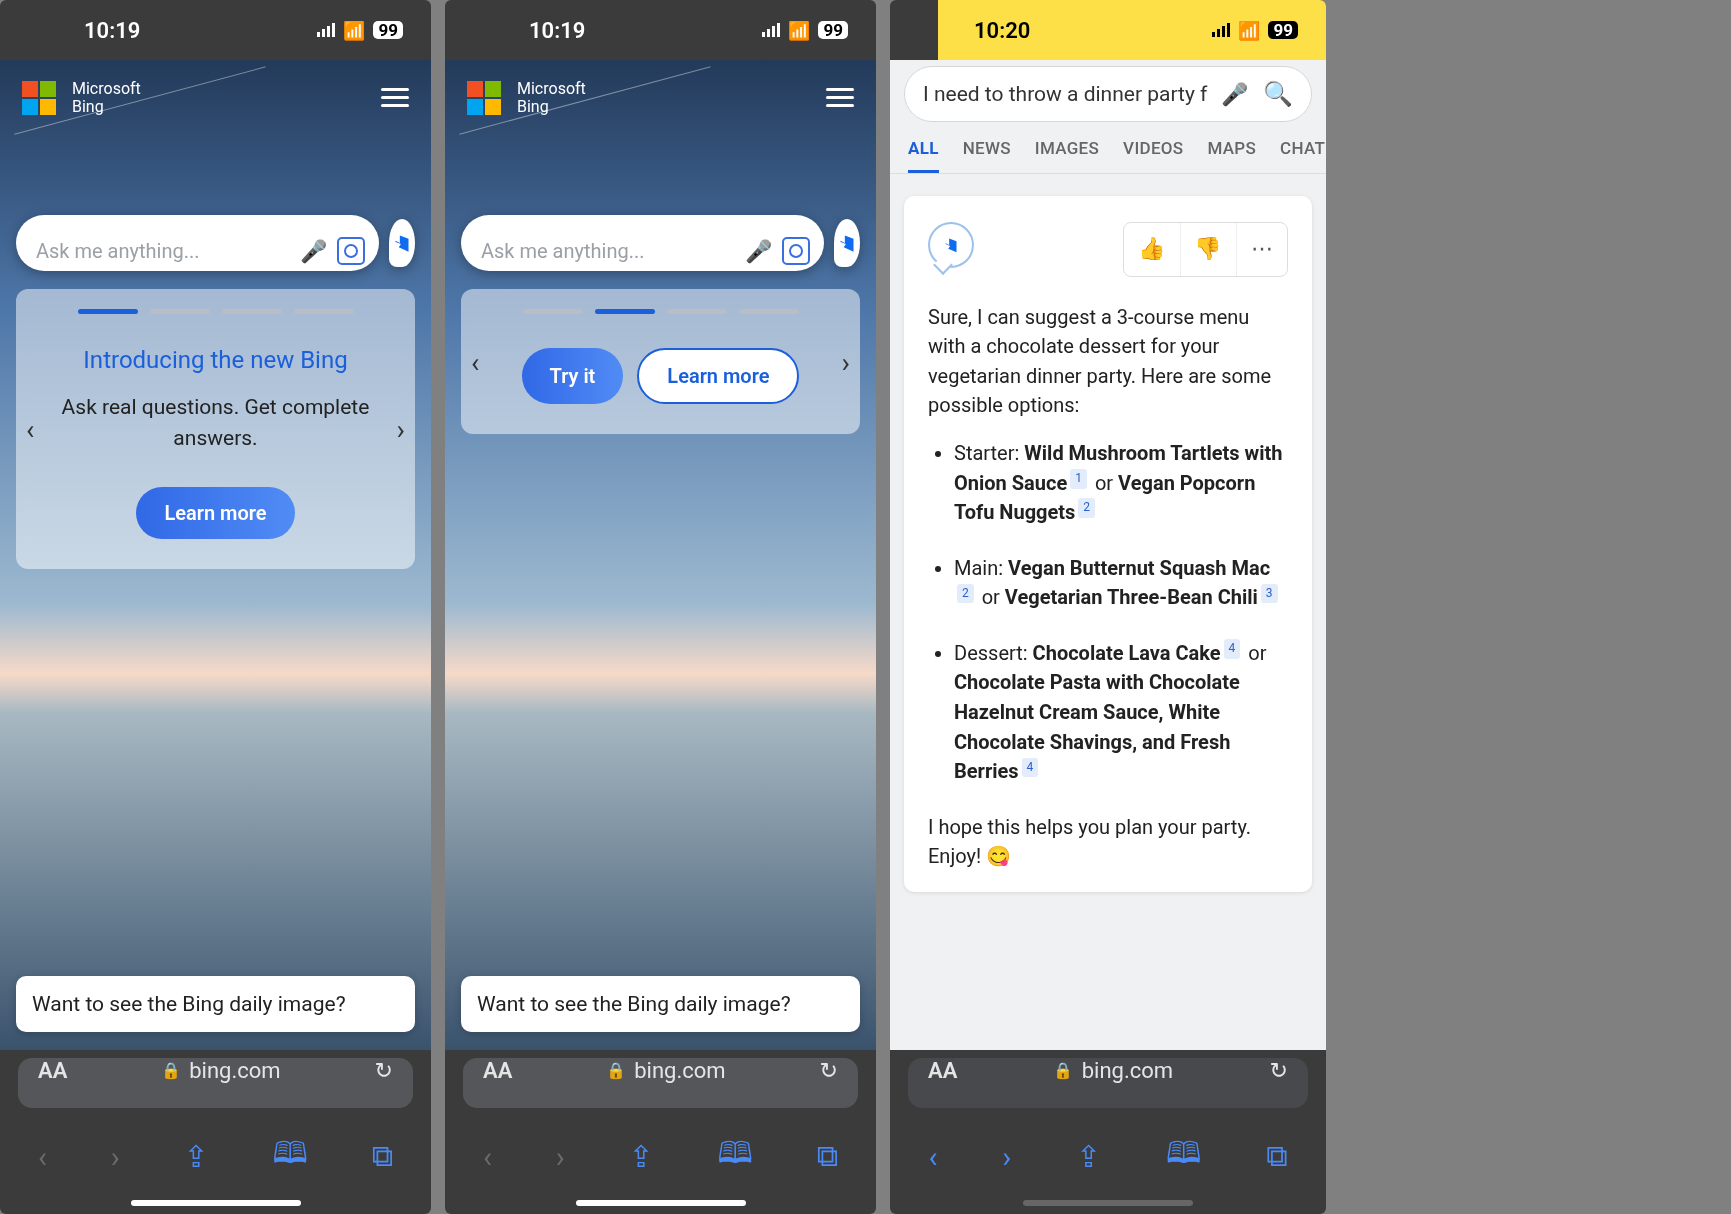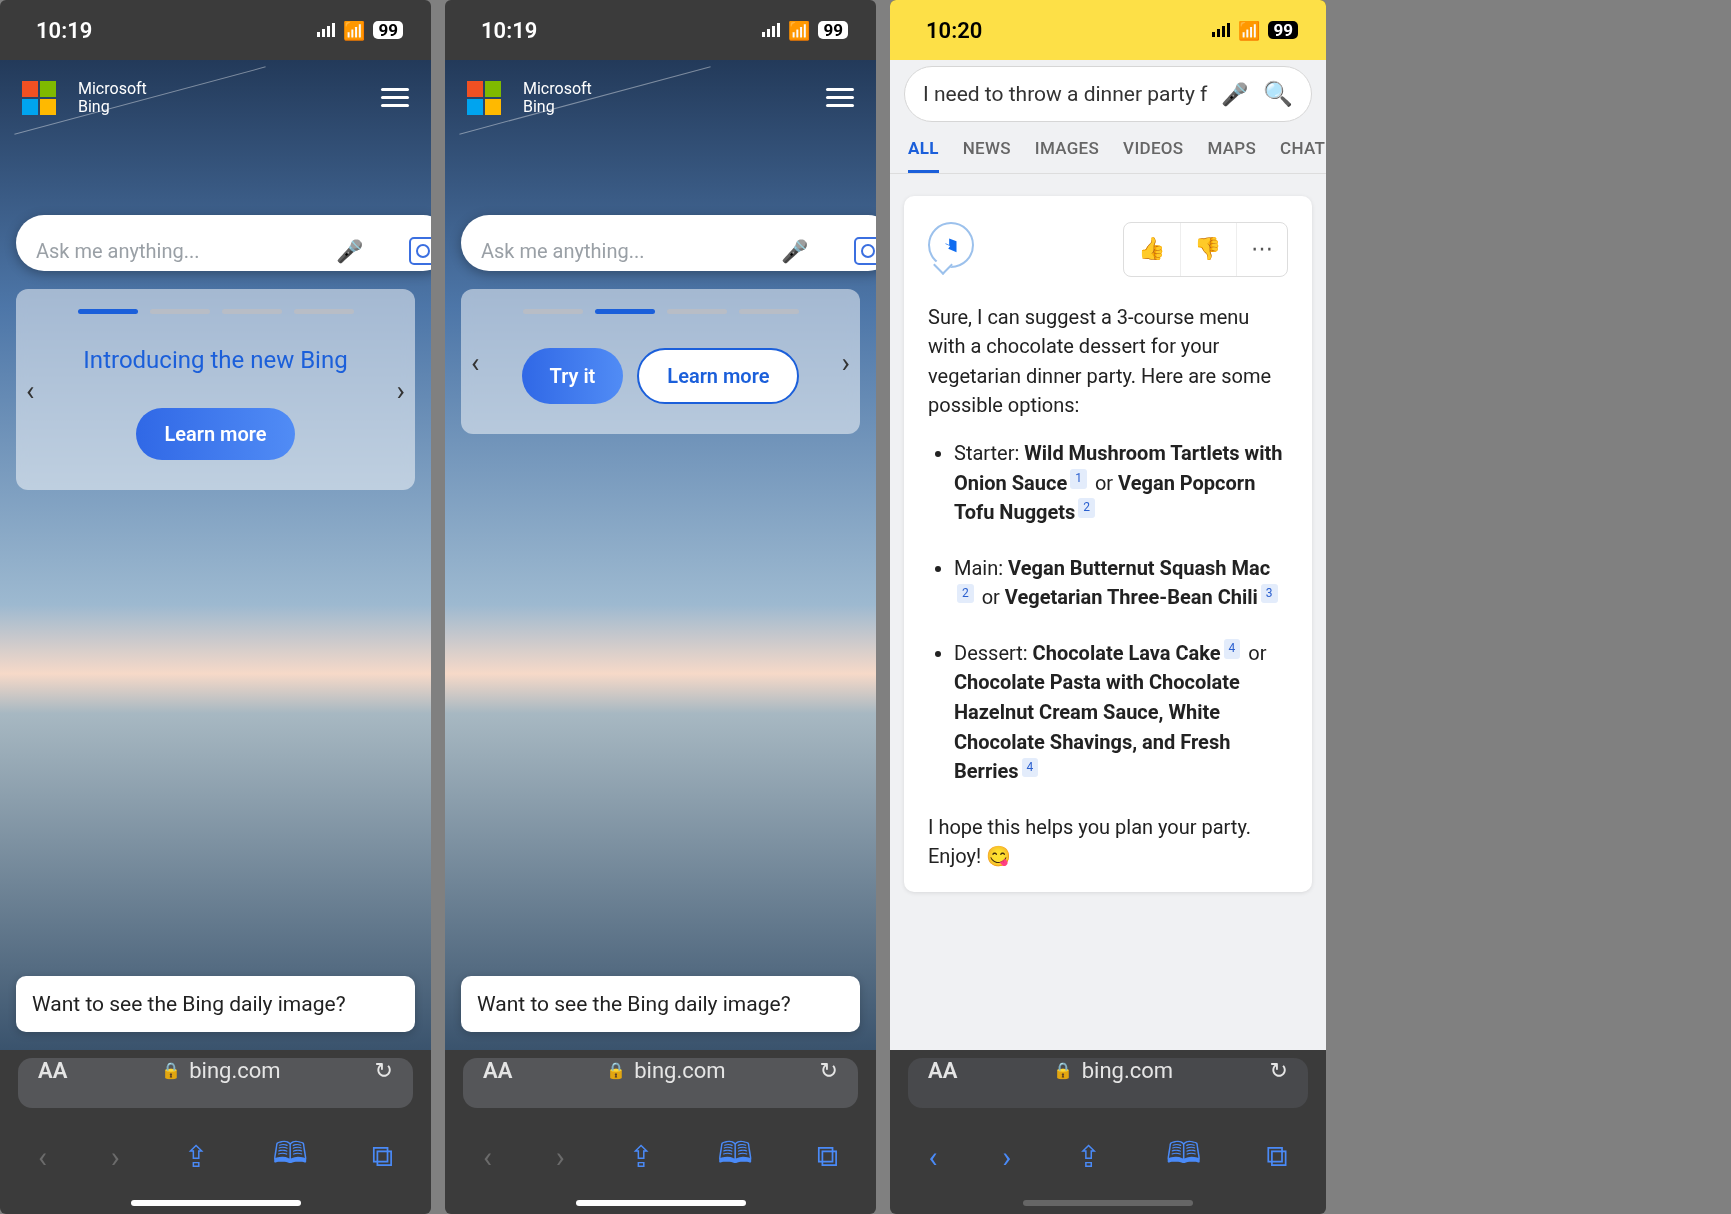--- a/index.html
+++ b/index.html
@@ -1,37 +1,37 @@
 <!DOCTYPE html>
 <html><head>
 <meta charset="utf-8">
 <style>
 * { margin:0; padding:0; box-sizing:border-box; font-family:-apple-system,BlinkMacSystemFont,"Segoe UI",Roboto,Helvetica,Arial,sans-serif; }
 body { background:#808080; width:1731px; height:1214px; display:flex; gap:14px; padding:0; }
 .phone { width:431px; height:1214px; background:#3b3b3b; display:flex; flex-direction:column; position:relative; border-radius:6px; overflow:hidden; }
 .phone:nth-child(1){ margin-left:0; }
 .phone3 { width:436px; }
-.status-bar { height:60px; display:flex; align-items:center; justify-content:space-between; padding:0 28px 0 36px; color:#fff; font-weight:600; font-size:22px; }
+.status-bar { height:60px; display:flex; align-items:center; justify-content:space-between; padding:0 28px 0 36px; color:#fff; font-weight:600; font-size:22px;margin-left:48px; }
 .status-bar .right { display:flex; align-items:center; gap:8px; }
 .battery-badge { background:#fff; color:#000; border-radius:5px; font-size:17px; padding:0 5px; font-weight:700; display:inline-block; line-height:1.1; }
 .signal-bars { display:flex; align-items:flex-end; gap:2px; height:14px;}
 .signal-bars span{ width:3px; background:#fff; }
 .signal-bars span:nth-child(1){height:5px;} .signal-bars span:nth-child(2){height:8px;} .signal-bars span:nth-child(3){height:11px;} .signal-bars span:nth-child(4){height:14px;}
 .wifi-icon { font-size:18px; }
 .bing-bg { flex:1; background:linear-gradient(to bottom, #233a5a 0%, #4d76a8 25%, #9db9d0 55%, #f6d9c8 62%, #a7b8c2 66%, #3a536d 100%); display:flex; flex-direction:column; position:relative; overflow:hidden; }
 .bing-bg::before { content:''; position:absolute; top:40px; left:10px; width:260px; height:1px; background:rgba(255,255,255,0.4); transform:rotate(-15deg); }
 .logo-row { display:flex; align-items:center; justify-content:space-between; padding:20px 22px 0 22px; }
-.ms-logo { display:flex; align-items:center; gap:22px; }
+.ms-logo { display:flex; align-items:center; gap:16px; }
 .ms-square { width:34px; height:34px; display:grid; grid-template-columns:1fr 1fr; grid-template-rows:1fr 1fr; gap:2px; }
 .ms-square div:nth-child(1){background:#f25022;} .ms-square div:nth-child(2){background:#7fba00;} .ms-square div:nth-child(3){background:#00a4ef;} .ms-square div:nth-child(4){background:#ffb900;}
 .ms-text { color:#fff; font-size:16px; line-height:1.1; }
 .hamburger { display:flex; flex-direction:column; gap:5px; cursor:pointer; }
 .hamburger span { width:28px; height:3px; background:#fff; border-radius:2px; }
 .search-row { display:flex; align-items:center; gap:10px; padding:0 16px; margin-top:100px; }
-.search-box { flex:1; background:#fff; border-radius:30px; height:56px; display:flex; align-items:center; padding:16px 14px 0 20px; box-shadow:0 3px 12px rgba(0,0,0,0.3);gap:36px;}
+.search-box { flex:1; background:#fff; border-radius:30px; height:56px; display:flex; align-items:center; padding:16px 14px 0 20px; box-shadow:0 3px 12px rgba(0,0,0,0.3);}
 .search-box input { border:none; outline:none; flex:1; font-size:20px; color:#333; background:transparent; }
 .search-box input::placeholder { color:#9aa0a6; }
 .mic-icon, .cam-icon { color:#3b6fe0; font-size:22px; margin-left:10px; }
 .cam-icon { width:28px; height:28px; border:2.5px solid #3b6fe0; border-radius:5px; position:relative; display:flex; align-items:center; justify-content:center;}
 .cam-icon::before{content:''; width:10px; height:10px; border:2px solid #3b6fe0; border-radius:50%;}
 .bing-bubble { width:48px; height:48px; background:#fff; border-radius:50% 50% 50% 8px; display:flex; align-items:center; justify-content:center; box-shadow:0 3px 12px rgba(0,0,0,0.3);}
 .bing-bubble svg { width:26px; height:26px; }
 .card { background:rgba(255,255,255,0.5); backdrop-filter:blur(6px); margin:18px 16px; border-radius:12px; padding:20px 26px 30px; text-align:center; position:relative; }
 .dots { display:flex; justify-content:center; gap:12px; margin-bottom:32px;}
 .dots span{ width:60px; height:5px; background:#b8bdc6; border-radius:3px;}
@@ -132,20 +132,21 @@
     <div class="card">
       <div class="dots">
           <span class="active"></span>
           <span></span>
           <span></span>
           <span></span>
         </div>
       <span class="chev left">‹</span>
       <span class="chev right">›</span>
       <div class="card-title">Introducing the new Bing</div>
+      <div class="card-sub">Ask real questions. Get complete answers.</div>
       <div class="btn-row">
         <button class="btn-primary">Learn more</button>
       </div>
     </div>
     <div style="flex:1"></div>
     <div class="daily-card">Want to see the Bing daily image?</div>
   </div>
   <div class="addr-wrap">
     <div class="addr-bar">
       <span class="addr-aa">AA</span>

